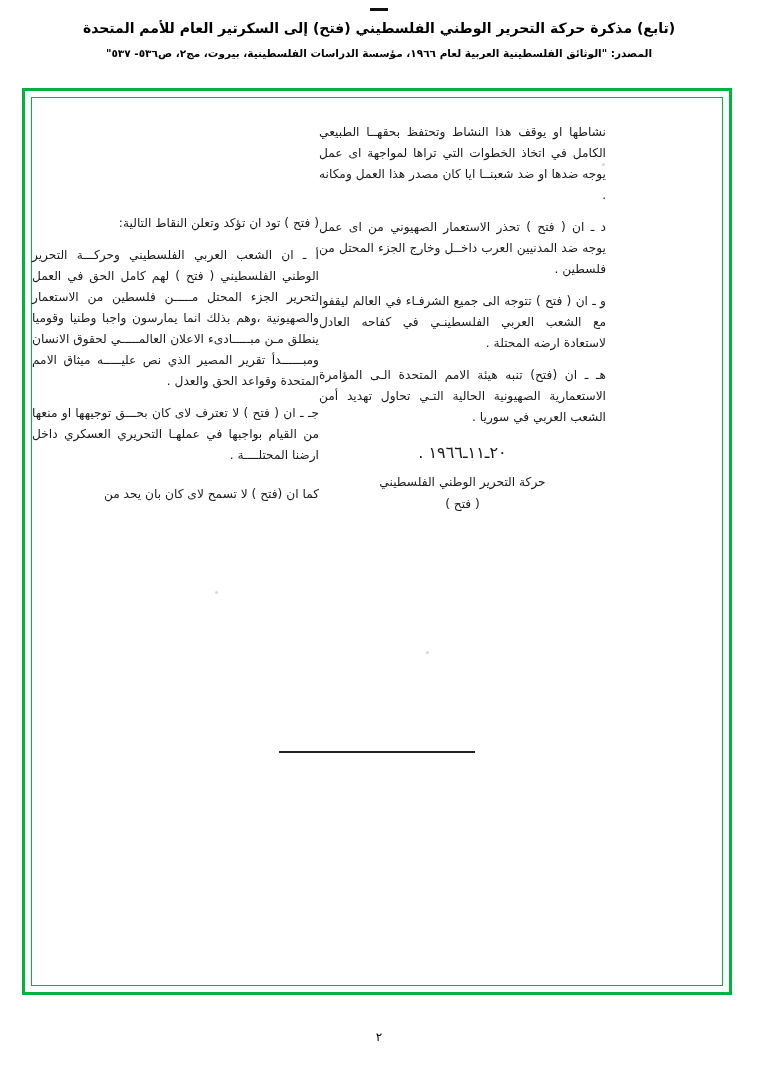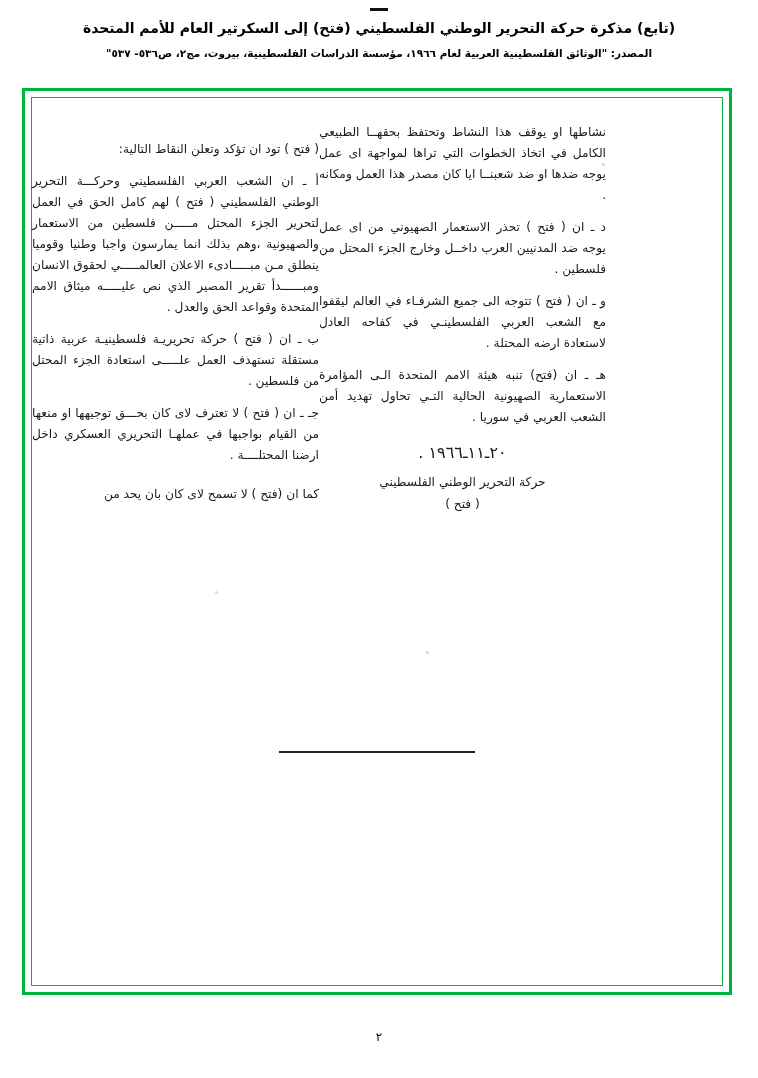--- a/index.html
+++ b/index.html
@@ -151,21 +151,20 @@
   <div class="speck" style="top:560px; right:300px; width:3px; height:3px;"></div>
 
   <div class="rule"></div>
 </div>
 
 <div class="columns">
 
   <div class="col">
     <p class="para">( فتح ) تود ان تؤكد وتعلن النقاط التالية:</p>
     <p class="para">أ ـ ان الشعب العربي الفلسطيني وحركـــة التحرير الوطني الفلسطيني ( فتح ) لهم كامل الحق في العمل لتحرير الجزء المحتل مـــــن فلسطين من الاستعمار والصهيونية ،وهم بذلك انما يمارسون واجبا وطنيا وقوميا ينطلق مـن مبـــــادىء الاعلان العالمـــــي لحقوق الانسان ومبــــــدأ تقرير المصير الذي نص عليـــــه ميثاق الامم المتحدة وقواعد الحق والعدل .</p>
-    <p class="para">ب ـ ان ( فتح ) حركة تحريريـة فلسطينيـة عربية ذاتية مستقلة تستهدف العمل علـــــى استعادة الجزء المحتل من فلسطين .</p>
     <p class="para tight">جـ ـ ان ( فتح ) لا تعترف لاى كان بحـــق توجيهها او منعها من القيام بواجبها في عملهـا التحريري العسكري داخل ارضنا المحتلــــة .</p>
     <p class="para">كما ان (فتح ) لا تسمح لاى كان بان يحد من</p>
   </div>
 
   <div class="col">
     <p class="para">نشاطها او يوقف هذا النشاط وتحتفظ بحقهــا الطبيعي الكامل في اتخاذ الخطوات التي تراها لمواجهة اى عمل يوجه ضدها او ضد شعبنــا ايا كان مصدر هذا العمل ومكانه .</p>
     <p class="para">د ـ ان ( فتح ) تحذر الاستعمار الصهيوني من اى عمل يوجه ضد المدنيين العرب داخــل وخارج الجزء المحتل من فلسطين .</p>
     <p class="para">و ـ ان ( فتح ) تتوجه الى جميع الشرفـاء في العالم ليقفوا مع الشعب العربي الفلسطينـي في كفاحه العادل لاستعادة ارضه المحتلة .</p>
     <p class="para">هـ ـ ان (فتح) تنبه هيئة الامم المتحدة الـى المؤامرة الاستعمارية الصهيونية الحالية التـي تحاول تهديد أمن الشعب العربي في سوريا .</p>
     <div class="sig-date">٢٠ـ١١ـ١٩٦٦ .</div>

